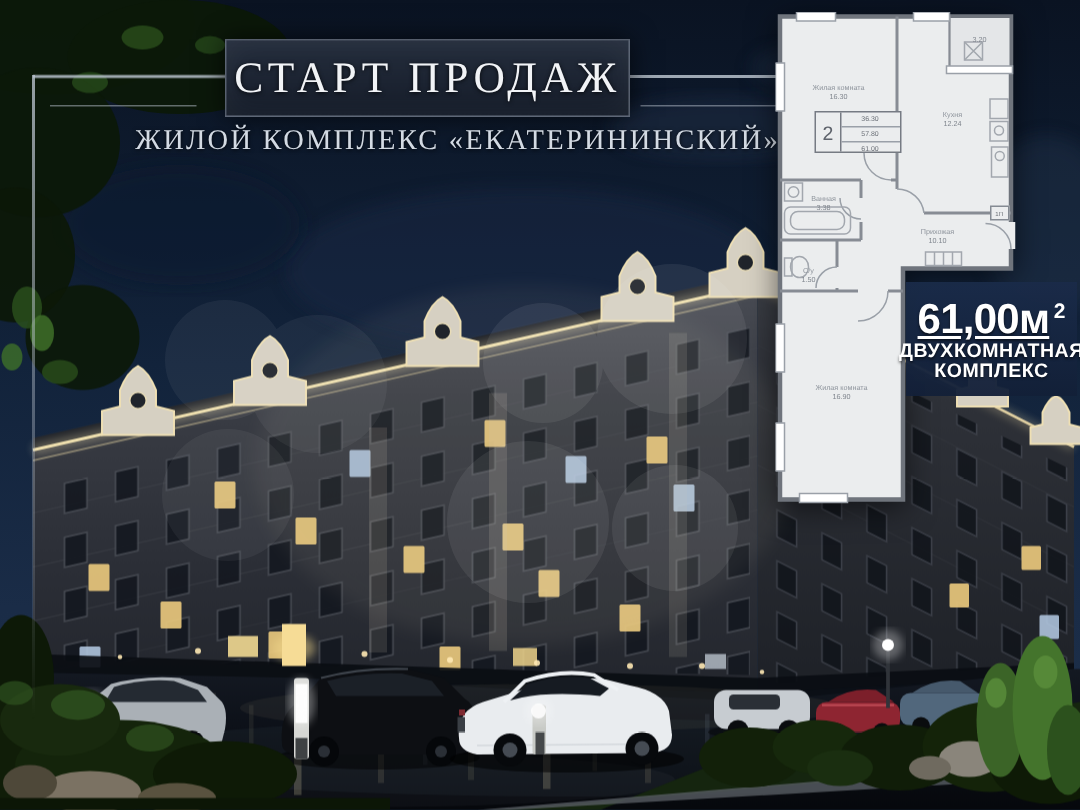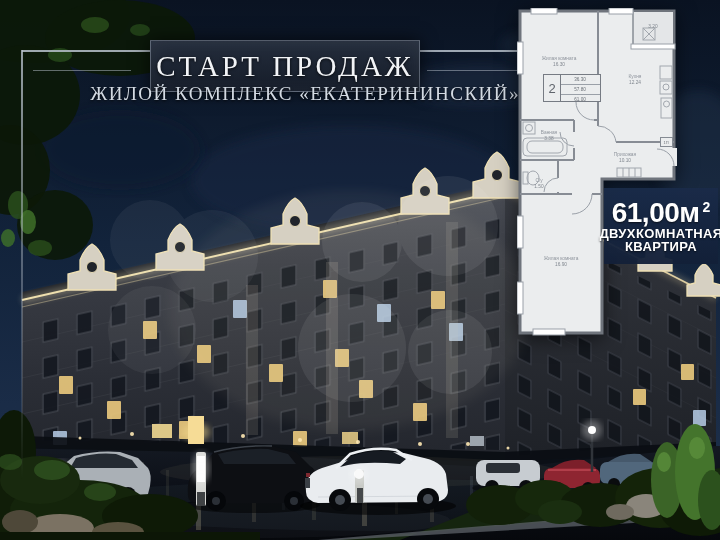--- a/index.html
+++ b/index.html
@@ -10,21 +10,21 @@
   
   .fline{position:absolute;background:#b9c2cd;}
   .l1a{left:22px;top:50px;width:128px;height:2px;opacity:.85;}
   .l1b{left:418px;top:50px;width:100px;height:2px;opacity:.85;}
   .l2a{left:33px;top:70px;width:98px;height:1px;opacity:.5;}
   .l2b{left:427px;top:70px;width:92px;height:1px;opacity:.5;}
   .vline{left:21px;top:50px;width:2px;height:430px;
          background:linear-gradient(180deg,rgba(185,194,205,.8),rgba(185,194,205,.3) 65%,rgba(185,194,205,0));}
 
   
-  .title-box{position:absolute;left:150px;top:40px;width:268px;height:50px;
+  .title-box{position:absolute;left:150px;top:26px;width:268px;height:50px;
              background:linear-gradient(180deg,#242d3c,#151c29);
              border:1px solid rgba(190,200,215,.38);
              box-shadow:0 0 16px rgba(0,0,0,.65), inset 0 0 20px rgba(255,255,255,.05);
              display:flex;align-items:center;justify-content:center;}
   .title-text{font-family:"Liberation Serif",serif;font-size:29px;letter-spacing:3px;
               color:#f1f3f6;text-shadow:0 1px 3px rgba(0,0,0,.8);white-space:nowrap;}
   .subtitle{position:absolute;left:20px;top:83px;width:500px;text-align:right;
             font-family:"Liberation Serif",serif;font-size:19px;letter-spacing:1.5px;
             color:#d3dae3;text-shadow:0 1px 3px rgba(0,0,0,.8);white-space:nowrap;}
 
@@ -46,21 +46,21 @@
   .stamp-row span{font-size:8px;color:#6b7077;transform:scale(.58);white-space:nowrap;}
   .door-tag{position:absolute;left:143px;top:129px;width:13px;height:10px;border:1px solid #858b93;
             background:#ebedee;display:flex;align-items:center;justify-content:center;box-sizing:border-box;}
   .door-tag span{font-size:8px;color:#6b7077;transform:scale(.5);}
 
   
   .offer{position:absolute;left:604px;top:188px;width:114px;height:76px;
          background:linear-gradient(180deg,rgba(26,43,73,.96),rgba(19,32,56,.96));
          display:flex;flex-direction:column;align-items:center;justify-content:center;color:#fff;}
   .offer-area{display:flex;align-items:flex-start;line-height:28px;}
-  .offer-num{font-size:28px;font-weight:bold;letter-spacing:-.5px;text-shadow:0 1px 2px rgba(0,0,0,.6);}
+  .offer-num{font-size:28px;font-weight:bold;letter-spacing:-.5px;text-shadow:0 1px 2px rgba(0,0,0,.6);text-decoration:underline;}
   .offer-sup{font-size:14px;font-weight:bold;position:relative;top:-6px;margin-left:3px;}
   .offer-line{font-size:13px;font-weight:bold;letter-spacing:.4px;line-height:13px;
               text-shadow:0 1px 2px rgba(0,0,0,.6);}
 </style>
 </head>
 <body>
 
 <div class="canvas">
 
   <svg class="scene" width="720" height="540" viewBox="0 0 720 540">
@@ -480,16 +480,16 @@
       <span>1П</span>
     </div>
   </div>
 
   <div class="offer">
     <div class="offer-area">
       <span class="offer-num">61,00м</span>
       <span class="offer-sup">2</span>
     </div>
     <div class="offer-line">ДВУХКОМНАТНАЯ</div>
-    <div class="offer-line">КВАРТИРА</div>
+    <div class="offer-line">КОМПЛЕКС</div>
   </div>
 
 </div>
 
 </body></html>

